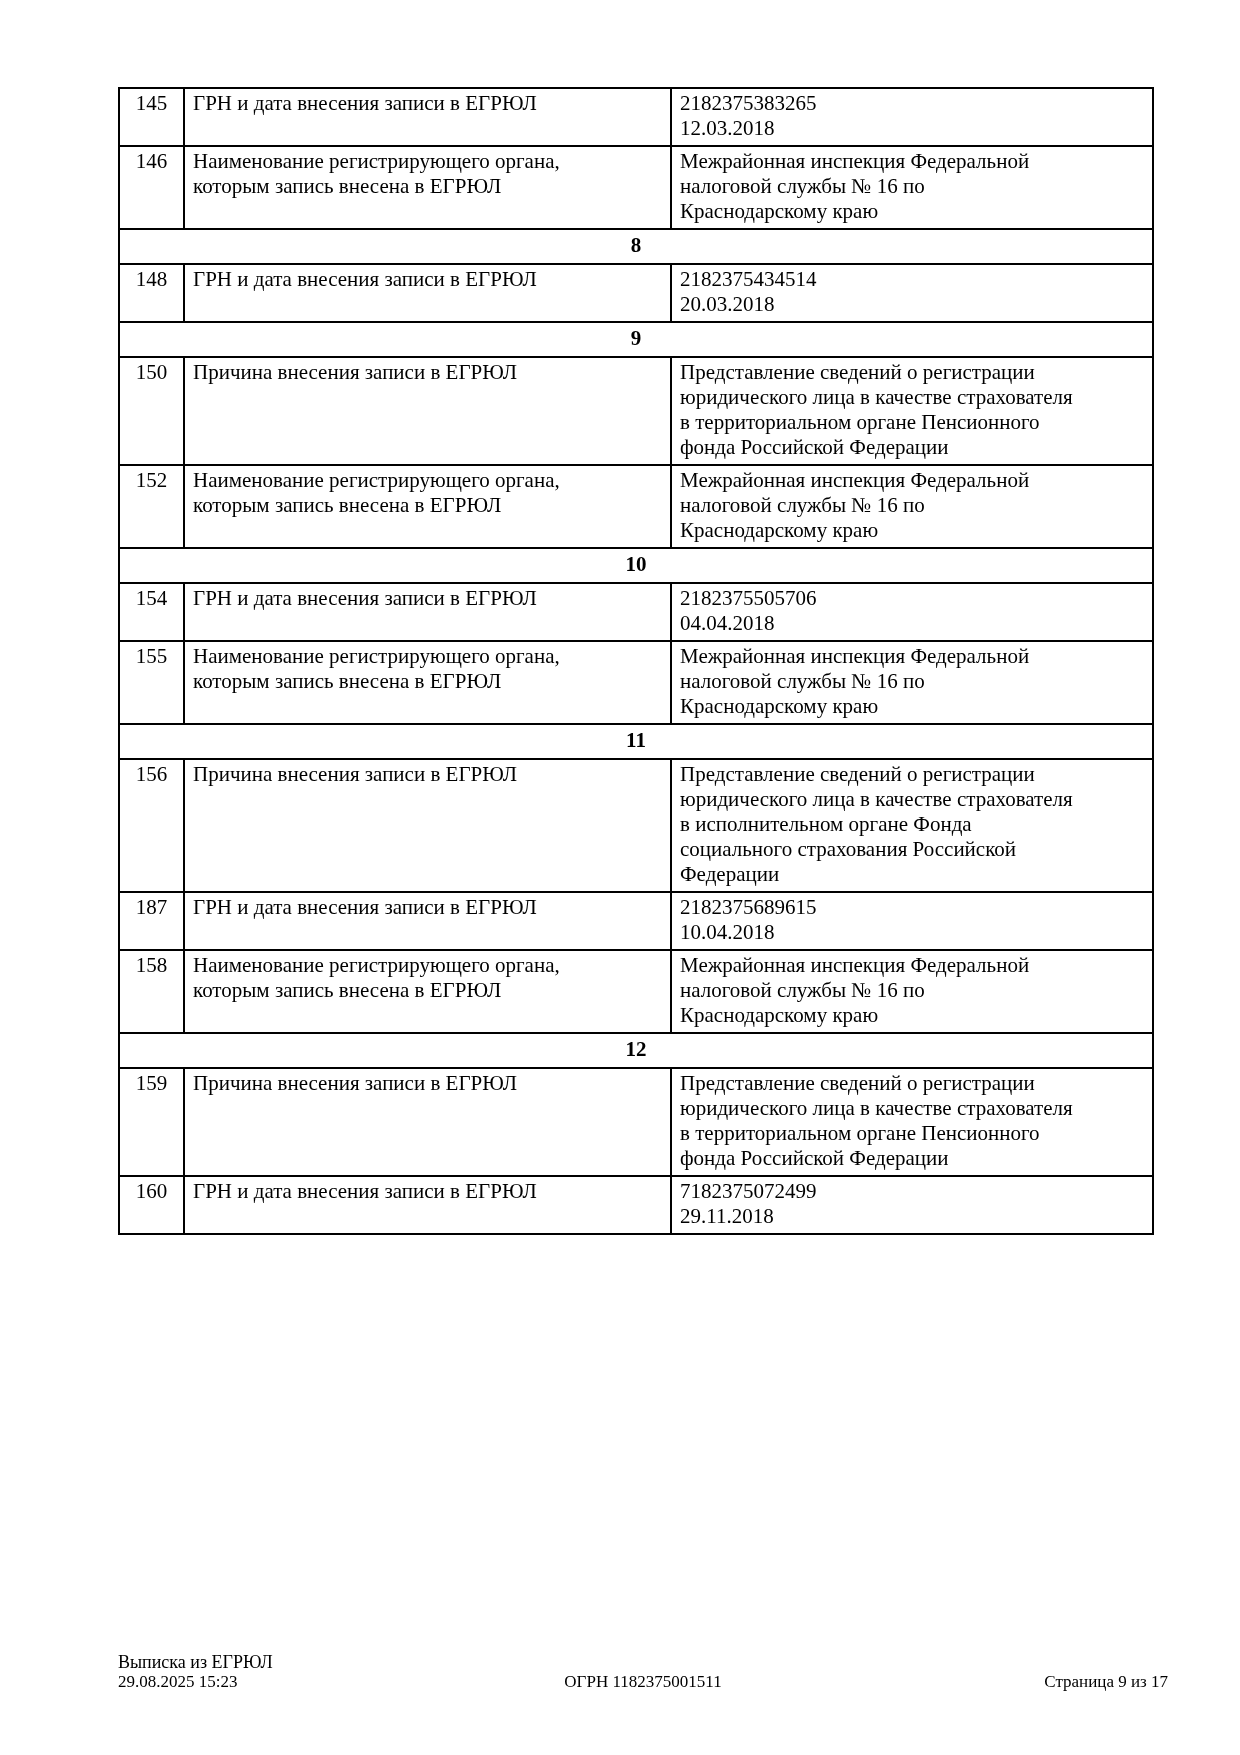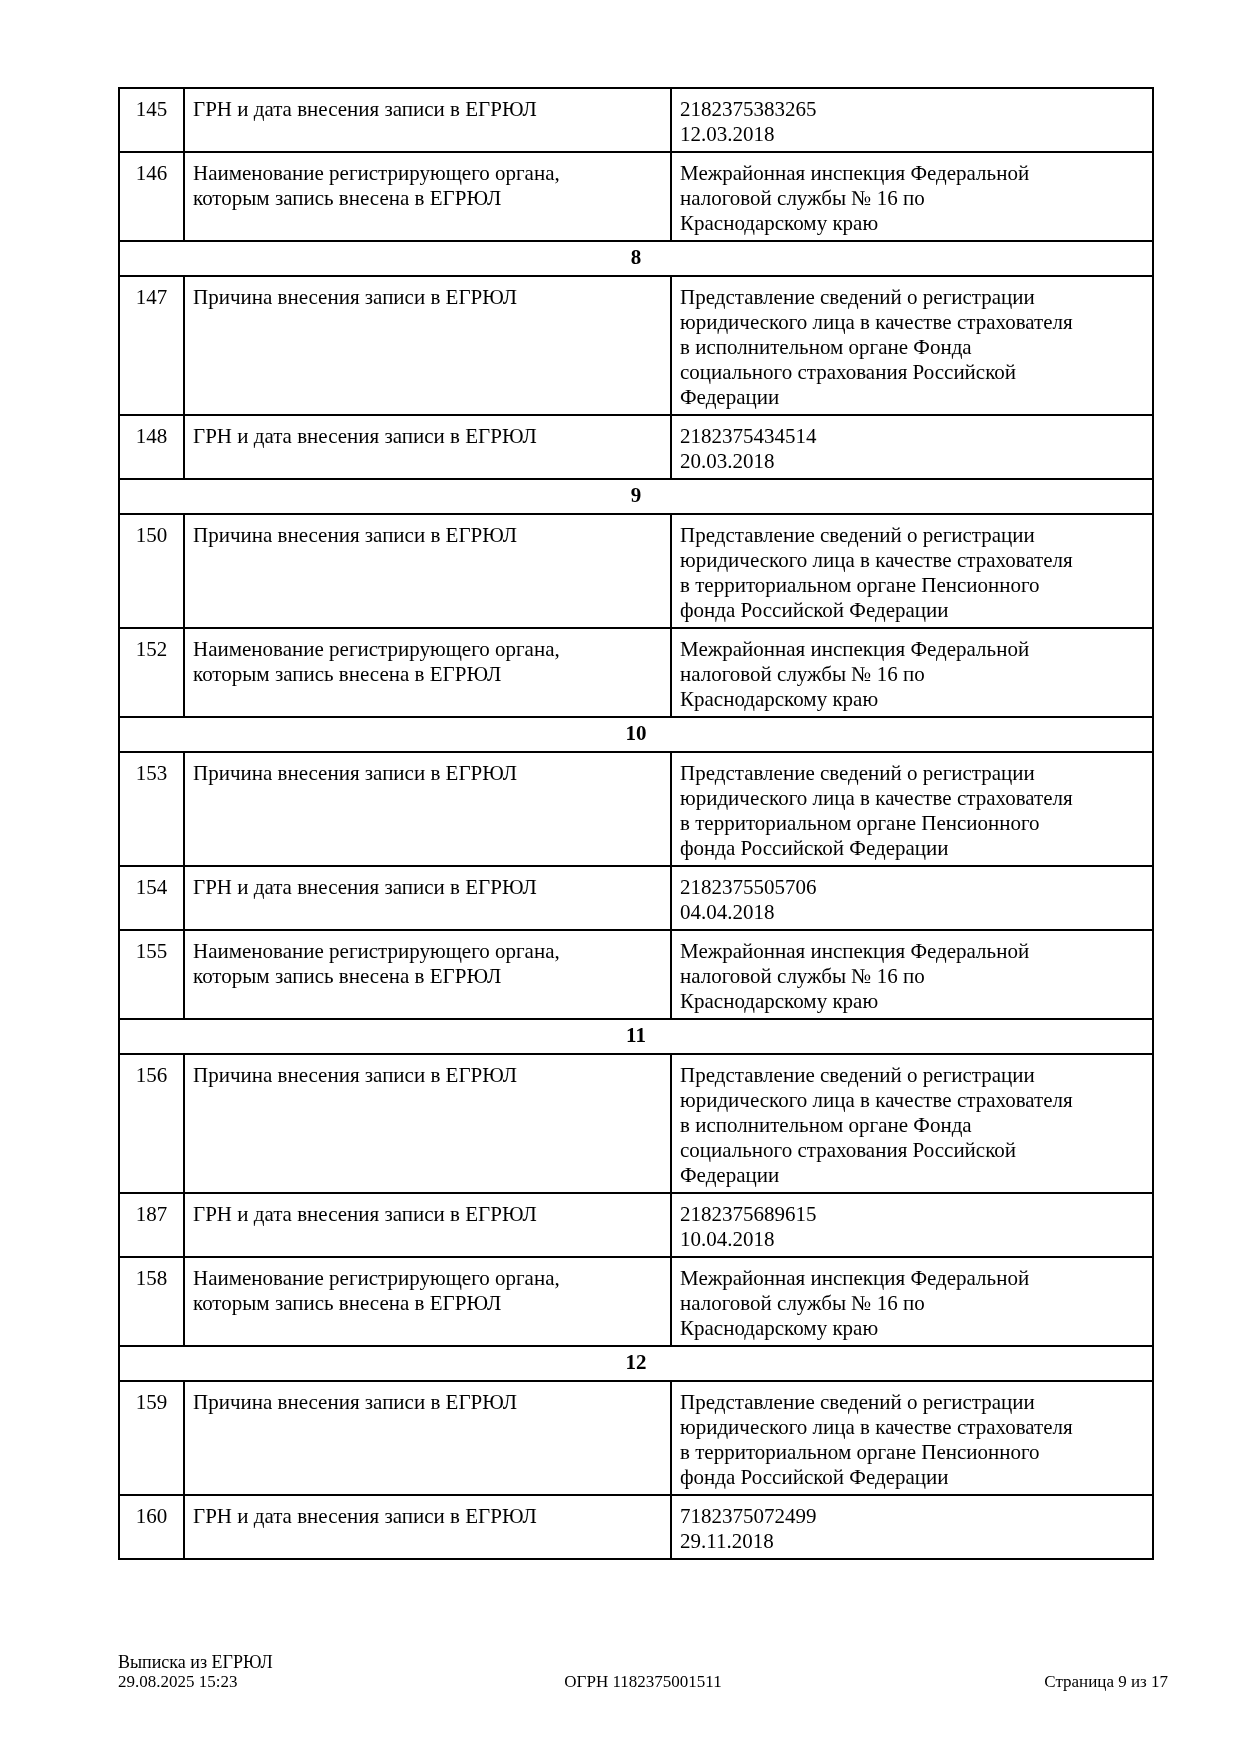--- a/index.html
+++ b/index.html
@@ -26,21 +26,21 @@
     top: 87px;
     width: 1034px;
     border-collapse: collapse;
     table-layout: fixed;
   }
   table.egrul td {
     border: 2px solid #000000;
     font-size: 21px;
     line-height: 25px;
     vertical-align: top;
-    padding: 8px 8px 4px 8px;
+    padding: 2px 8px 4px 8px;
     white-space: pre-line;
     word-wrap: break-word;
   }
   td.num-cell {
     text-align: center;
     padding-left: 2px;
     padding-right: 2px;
   }
   tr.section-row td {
     text-align: center;
@@ -102,29 +102,20 @@
           <td class="label-cell">Наименование регистрирующего органа,
 которым запись внесена в ЕГРЮЛ</td>
           <td class="value-cell">Межрайонная инспекция Федеральной
 налоговой службы № 16 по
 Краснодарскому краю</td>
         </tr>
         <tr class="section-row">
           <td colspan="3">8</td>
         </tr>
         <tr>
-          <td class="num-cell">147</td>
-          <td class="label-cell">Причина внесения записи в ЕГРЮЛ</td>
-          <td class="value-cell">Представление сведений о регистрации
-юридического лица в качестве страхователя
-в исполнительном органе Фонда
-социального страхования Российской
-Федерации</td>
-        </tr>
-        <tr>
           <td class="num-cell">148</td>
           <td class="label-cell">ГРН и дата внесения записи в ЕГРЮЛ</td>
           <td class="value-cell">2182375434514
 20.03.2018</td>
         </tr>
         <tr class="section-row">
           <td colspan="3">9</td>
         </tr>
         <tr>
           <td class="num-cell">150</td>
@@ -137,28 +128,20 @@
         <tr>
           <td class="num-cell">152</td>
           <td class="label-cell">Наименование регистрирующего органа,
 которым запись внесена в ЕГРЮЛ</td>
           <td class="value-cell">Межрайонная инспекция Федеральной
 налоговой службы № 16 по
 Краснодарскому краю</td>
         </tr>
         <tr class="section-row">
           <td colspan="3">10</td>
-        </tr>
-        <tr>
-          <td class="num-cell">153</td>
-          <td class="label-cell">Причина внесения записи в ЕГРЮЛ</td>
-          <td class="value-cell">Представление сведений о регистрации
-юридического лица в качестве страхователя
-в территориальном органе Пенсионного
-фонда Российской Федерации</td>
         </tr>
         <tr>
           <td class="num-cell">154</td>
           <td class="label-cell">ГРН и дата внесения записи в ЕГРЮЛ</td>
           <td class="value-cell">2182375505706
 04.04.2018</td>
         </tr>
         <tr>
           <td class="num-cell">155</td>
           <td class="label-cell">Наименование регистрирующего органа,

